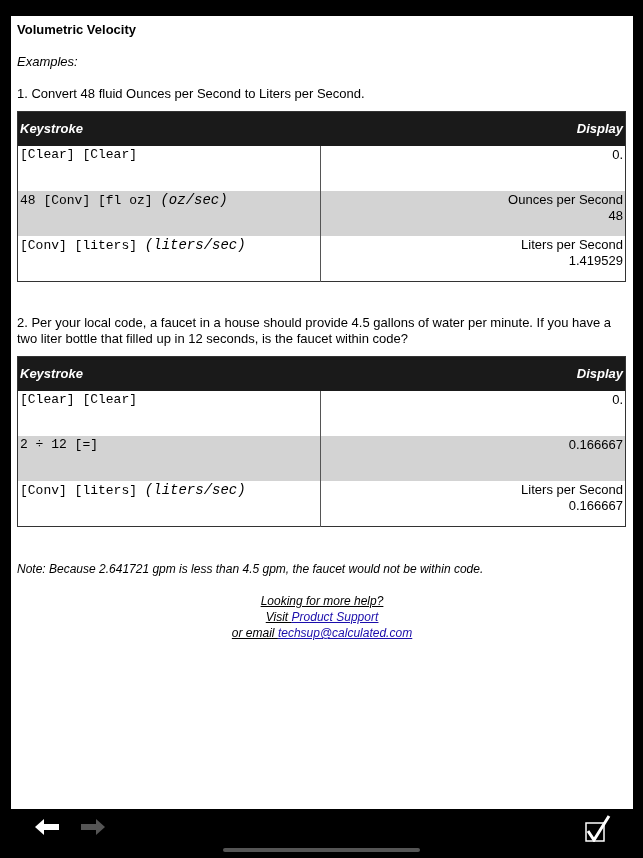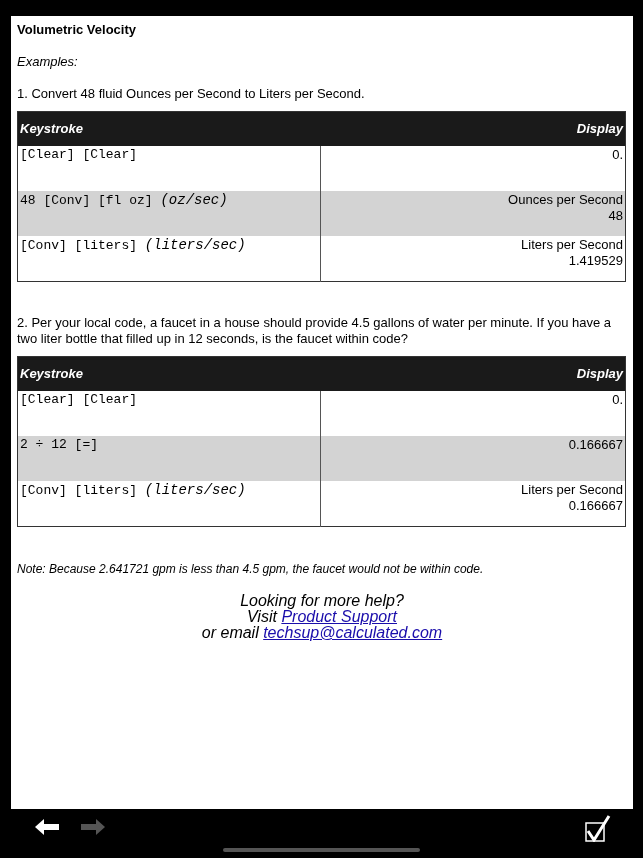--- a/index.html
+++ b/index.html
@@ -16,21 +16,21 @@
   table.ks th { background:#1a1a1a; color:#fff; font-style:italic; font-weight:bold; font-size:13px;
                 height:18px; padding:8px 2px; line-height:18px; }
   table.ks th.kh { text-align:left; }
   table.ks th.dh { text-align:right; }
   table.ks td { vertical-align:top; height:44px; padding:0 2px; font-size:13px; line-height:16px; }
   table.ks td.k { width:298px; border-right:1px solid #555; text-align:left; padding-top:1px;font-family:Liberation Mono, monospace; }
   table.ks td.d { text-align:right; padding-top:1px; }
   table.ks tr.shade td { background:#d3d3d3; }
   .unit { font-style:italic; font-size:14px; }
   .note { font-style:italic; font-size:12px; margin-top:34px; }
-  .help { text-align:center; font-style:italic; font-size:16px; line-height:16px; margin-top:16px; }
+  .help { text-align:center; font-style:italic; font-size:12px; line-height:16px; margin-top:16px;text-decoration:underline; }
   .help a { color:#1a0dab; text-decoration:underline; }
   .nav { position:absolute; left:0; top:809px; width:643px; height:49px; }
   .back { position:absolute; left:35px; top:10px; width:24px; height:16px; }
   .fwd { position:absolute; left:81px; top:10px; width:24px; height:16px; }
   .done { position:absolute; left:584px; top:5px; width:28px; height:28px; }
   .home-ind { position:absolute; left:223px; top:39px; width:197px; height:4px; border-radius:2px; background:#555; }
 </style>
 </head>
 <body>
 

